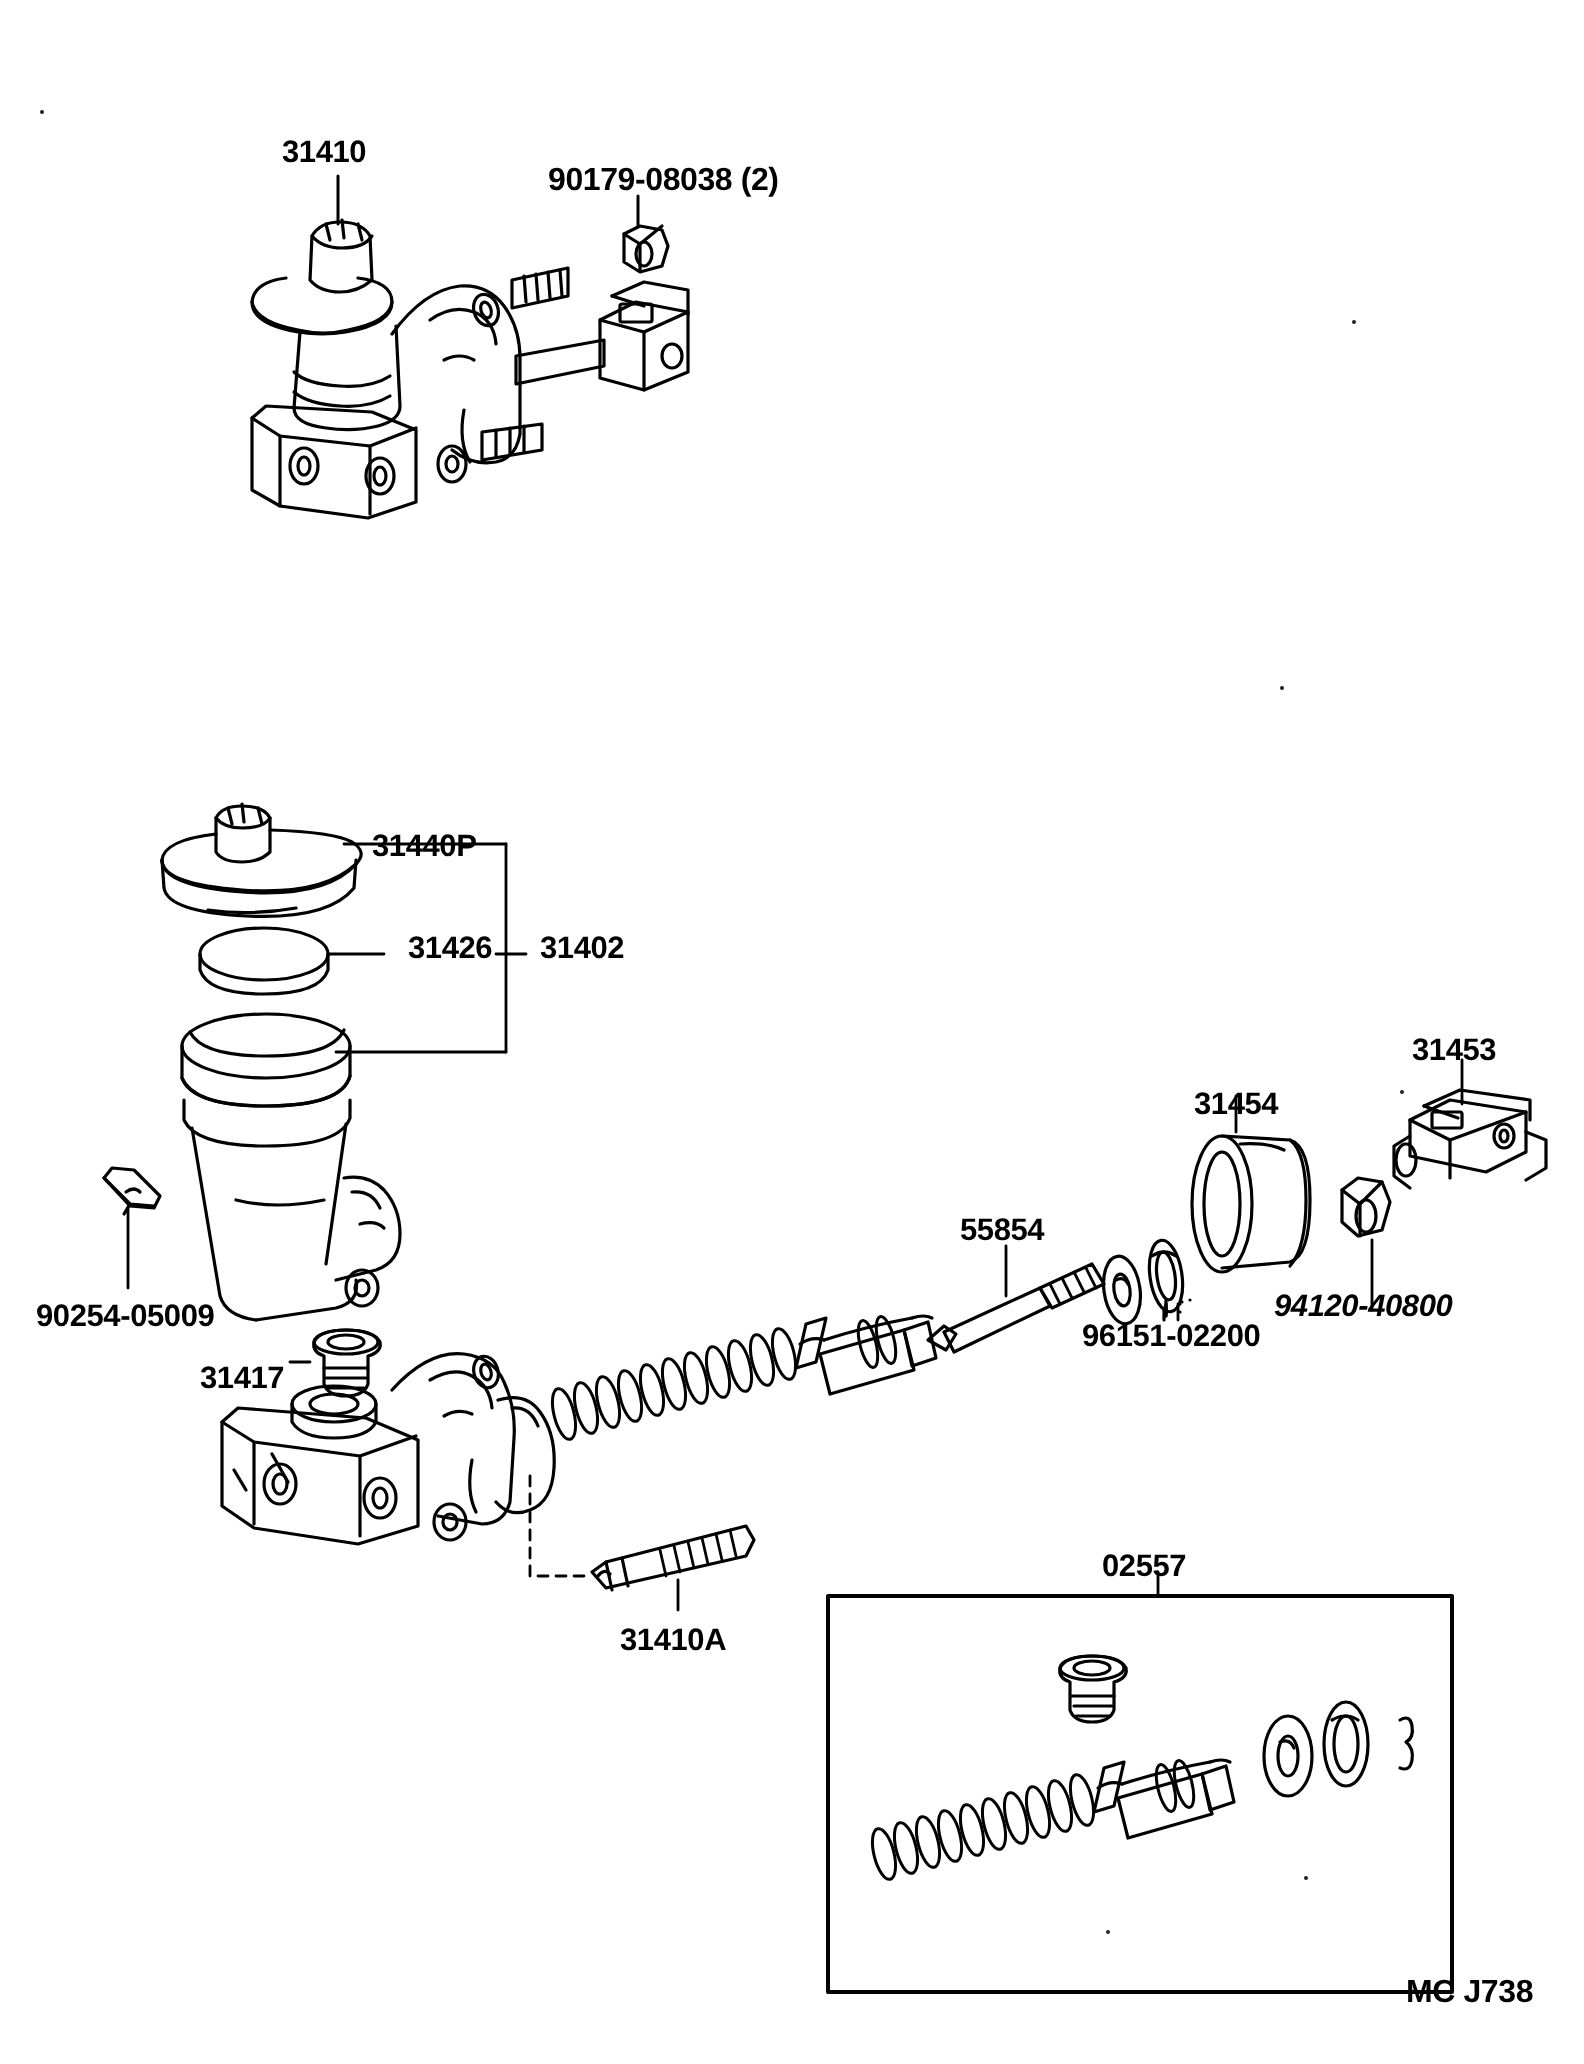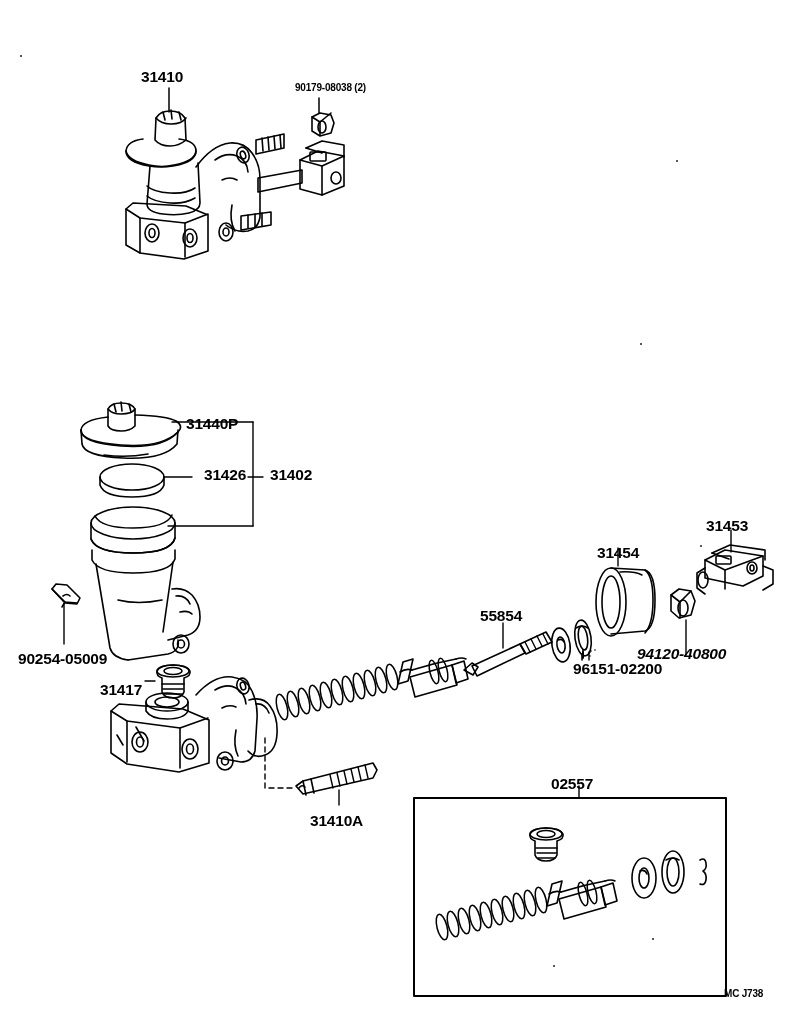--- a/index.html
+++ b/index.html
@@ -8,21 +8,21 @@
     width:792px;height:1032px;position:relative;overflow:hidden;
     font-family:"Liberation Sans","DejaVu Sans",sans-serif;
     color:#000;
   }
   #sheet{position:absolute;inset:0;width:792px;height:1032px;border-radius:31px;}
   .lbl{
     position:absolute;font-weight:bold;white-space:nowrap;
     letter-spacing:-0.2px;
   }
   .lbl.s16{font-size:15.5px;}
-  .lbl.s14{font-size:10px;margin-left:21px;}
+  .lbl.s14{font-size:16px;}
   .speck{position:absolute;background:#222;border-radius:50%;}
   svg{display:block;}
   .ln{stroke:#000;fill:none;}
 </style>
 </head>
 <body>
 
 <div id="sheet">
 
   <svg width="792" height="1032" viewBox="0 0 792 1032">
@@ -352,21 +352,21 @@
     <div class="lbl s16" style="left:270px;top:466px;">31402</div>
 
     <div class="lbl s16" style="left:18px;top:650px;">90254-05009</div>
 
     <div class="lbl s16" style="left:100px;top:681px;text-align:center;">31417</div>
 
     <div class="lbl s16" style="left:310px;top:812px;">31410A</div>
 
     <div class="lbl s16" style="left:480px;top:607px;">55854</div>
 
-    <div class="lbl s16" style="left:541px;top:660px;margin-left:32px;">96151-02200</div>
+    <div class="lbl s16" style="left:541px;top:660px;">96151-02200</div>
 
     <div class="lbl s16" style="left:597px;top:544px;">31454</div>
 
     <div class="lbl s16" style="left:637px;top:645px;font-style:italic;">94120-40800</div>
 
     <div class="lbl s16" style="left:706px;top:517px;text-align:right;">31453</div>
 
     <div class="lbl s16" style="left:551px;top:775px;">02557</div>
 
     <div class="lbl s14" style="left:703px;top:988px;">MC  J738</div>

